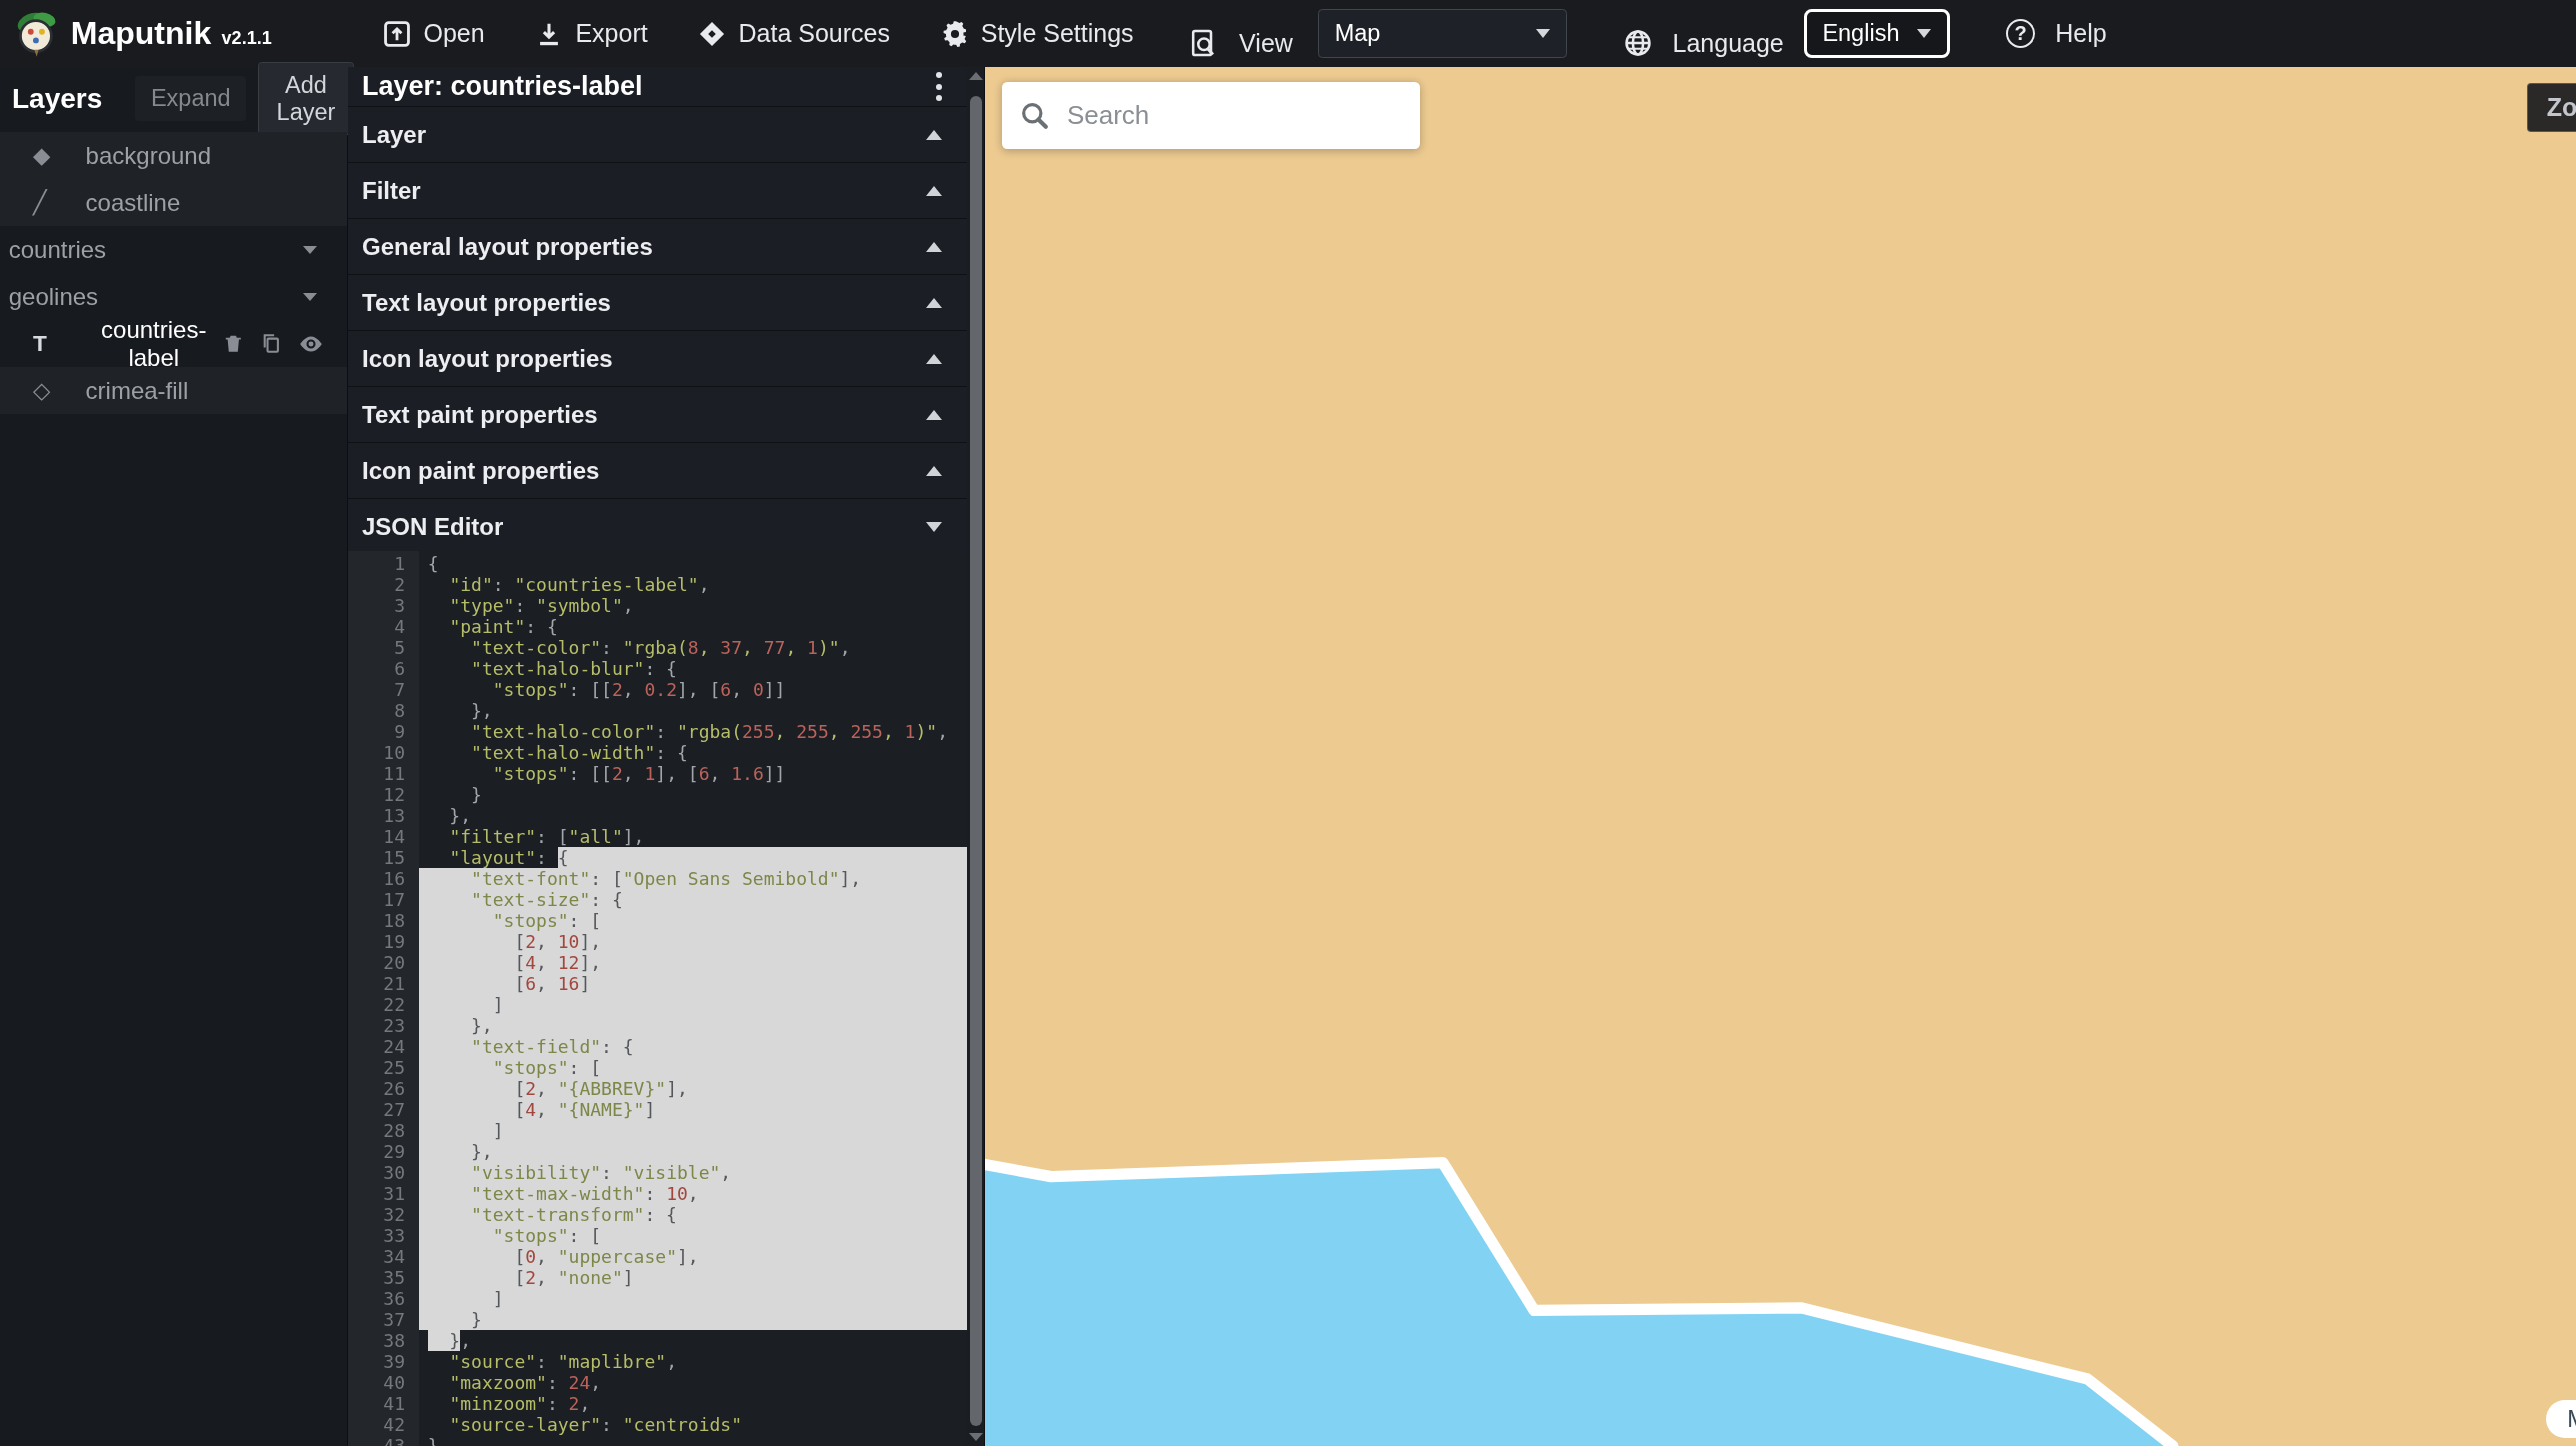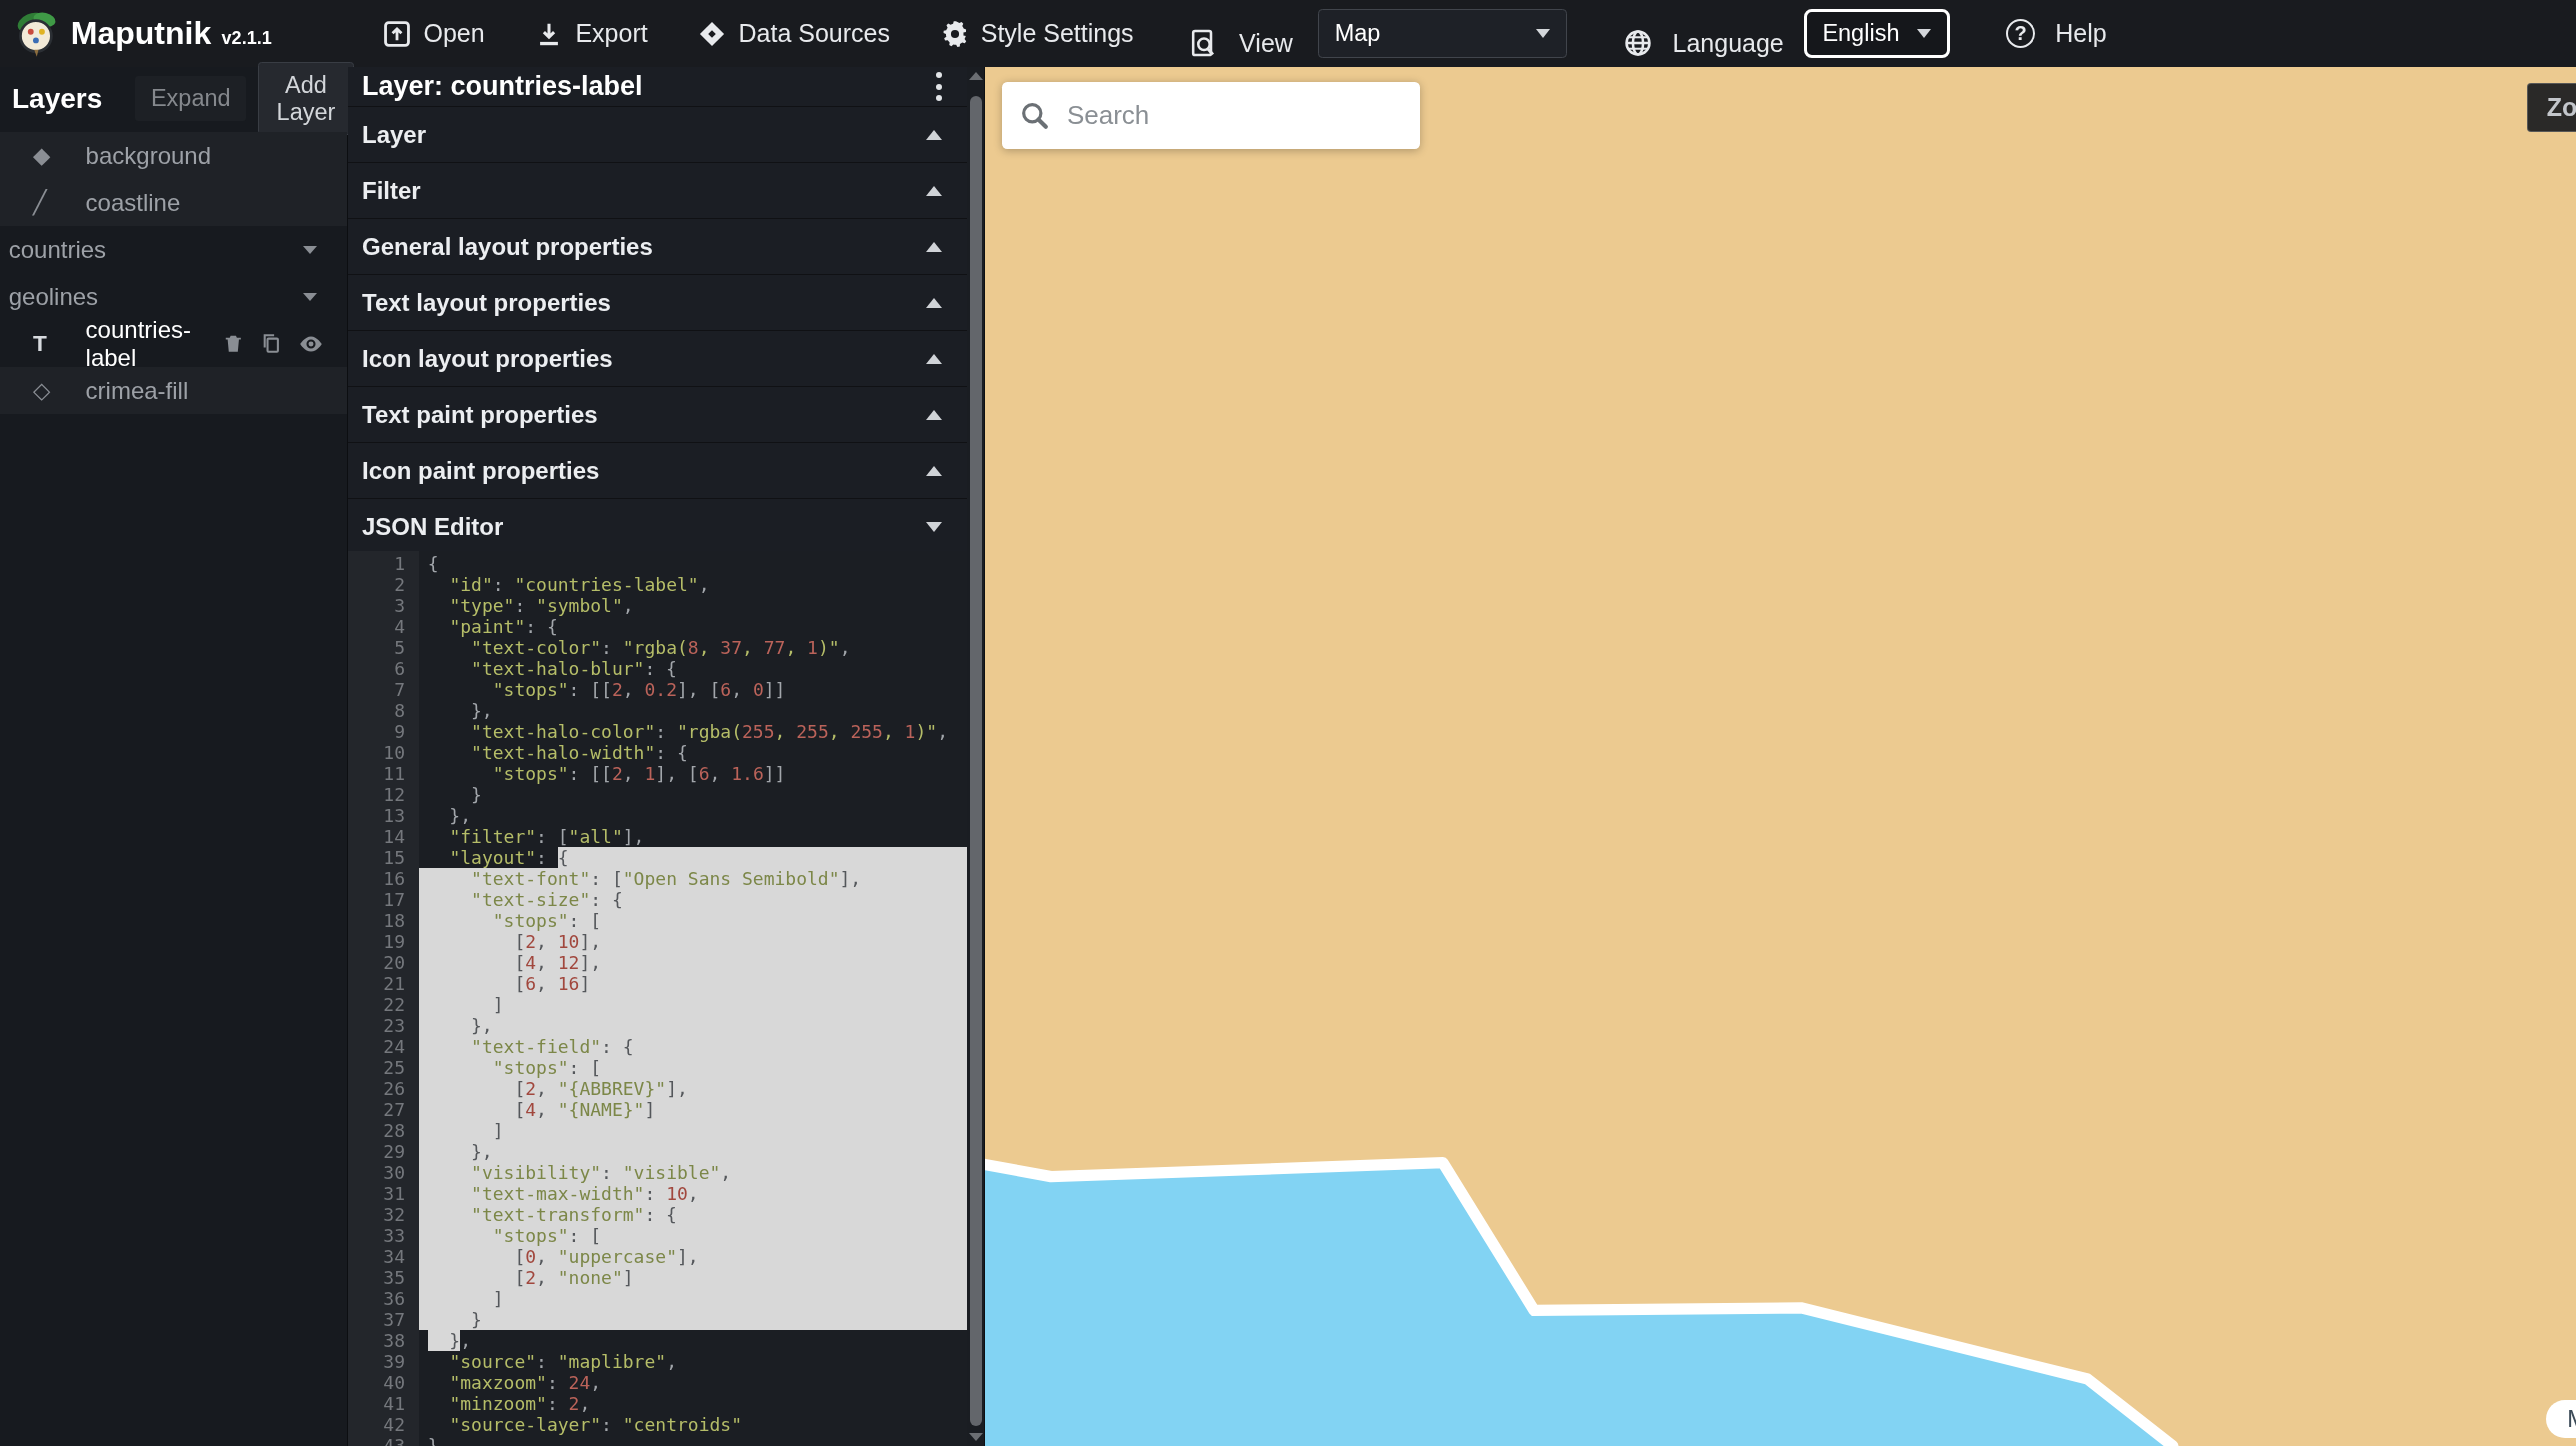--- a/index.html
+++ b/index.html
@@ -31,21 +31,21 @@
   .sb-head{height:63px;display:flex;align-items:center;padding:0 12px;gap:12px;}
   .sb-title{font-size:28px;font-weight:bold;color:#fff;flex:0 0 auto;margin-right:21px;}
   .btn-ghost{font-size:23.5px;color:#85888d;background:#1d2025;border:none;padding:8.7px 15.6px;border-radius:3.5px;cursor:pointer;}
   .btn-dark{font-size:23.5px;color:#d3d6da;background:#26292f;border:1.7px solid #393d44;padding:8.7px 17.4px;border-radius:3.5px;cursor:pointer;}
   .layer-list{position:absolute;top:65px;left:0;right:0;}
   .layer-row{height:47px;display:flex;align-items:center;padding:0 14px;font-size:24px;color:#9da1a7;cursor:pointer;}
   .layer-row.light{background:#1f2227;}
   .layer-row.dark{background:#171a1f;}
   .layer-row .l-icon{width:37px;margin-left:19px;margin-right:15.6px;color:#8a8e94;font-size:22.6px;display:flex;align-items:center;}
   .layer-row.group{padding-left:8.7px;color:#9da1a7;}
-  .layer-row.selected .l-label{color:#fff;}
+  .layer-row.selected .l-label{color:#fff;text-align:center;}
   .layer-row.selected .l-icon{color:#d7dade;font-weight:bold;}
   .l-label{flex:1;}
   .row-actions{display:flex;align-items:center;gap:15.6px;color:#8a8e94;margin-right:8.7px;}
   .row-actions span{display:flex;}
   .group-caret{width:0;height:0;border-left:7.8px solid transparent;border-right:7.8px solid transparent;border-top:8.7px solid #8a8e94;margin-right:15.6px;}
 
   
   .panel{position:absolute;left:348px;top:67px;width:620px;height:1379px;background:#1b1e24;}
   .panel-head{height:39px;display:flex;align-items:center;justify-content:space-between;padding:0 22.6px 0 14px;}
   .panel-title{font-size:27px;font-weight:bold;color:#fff;}

